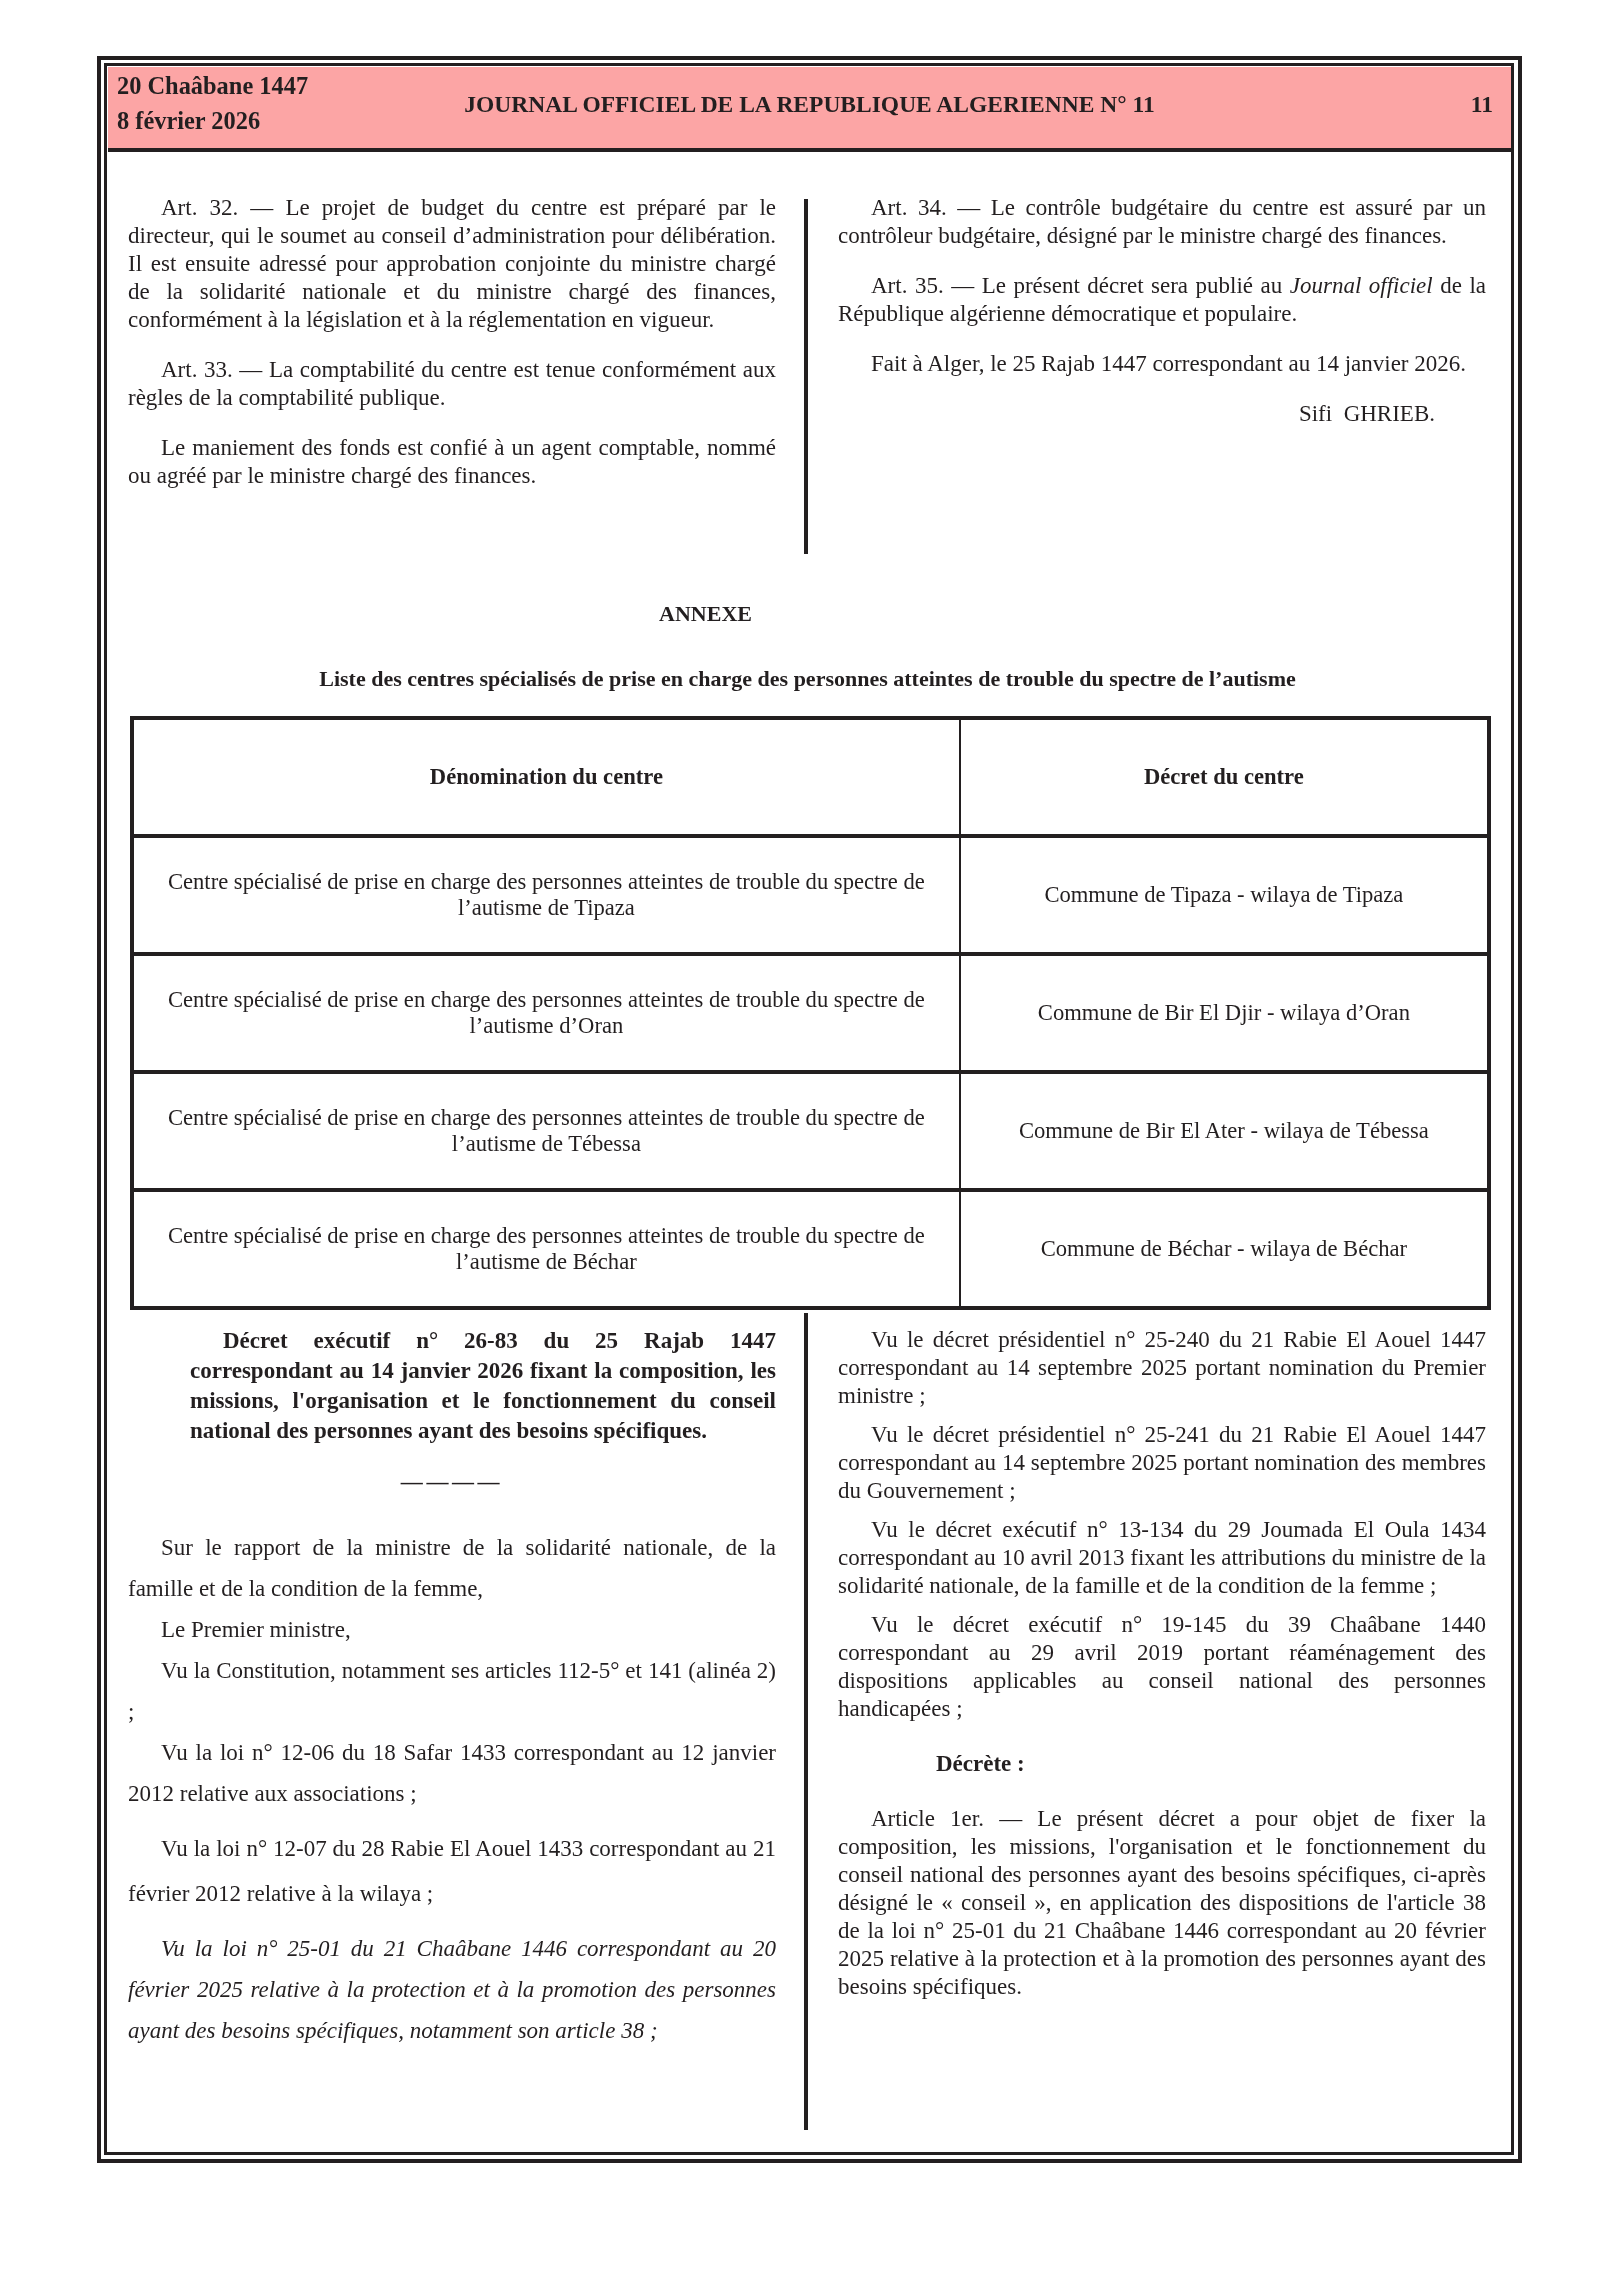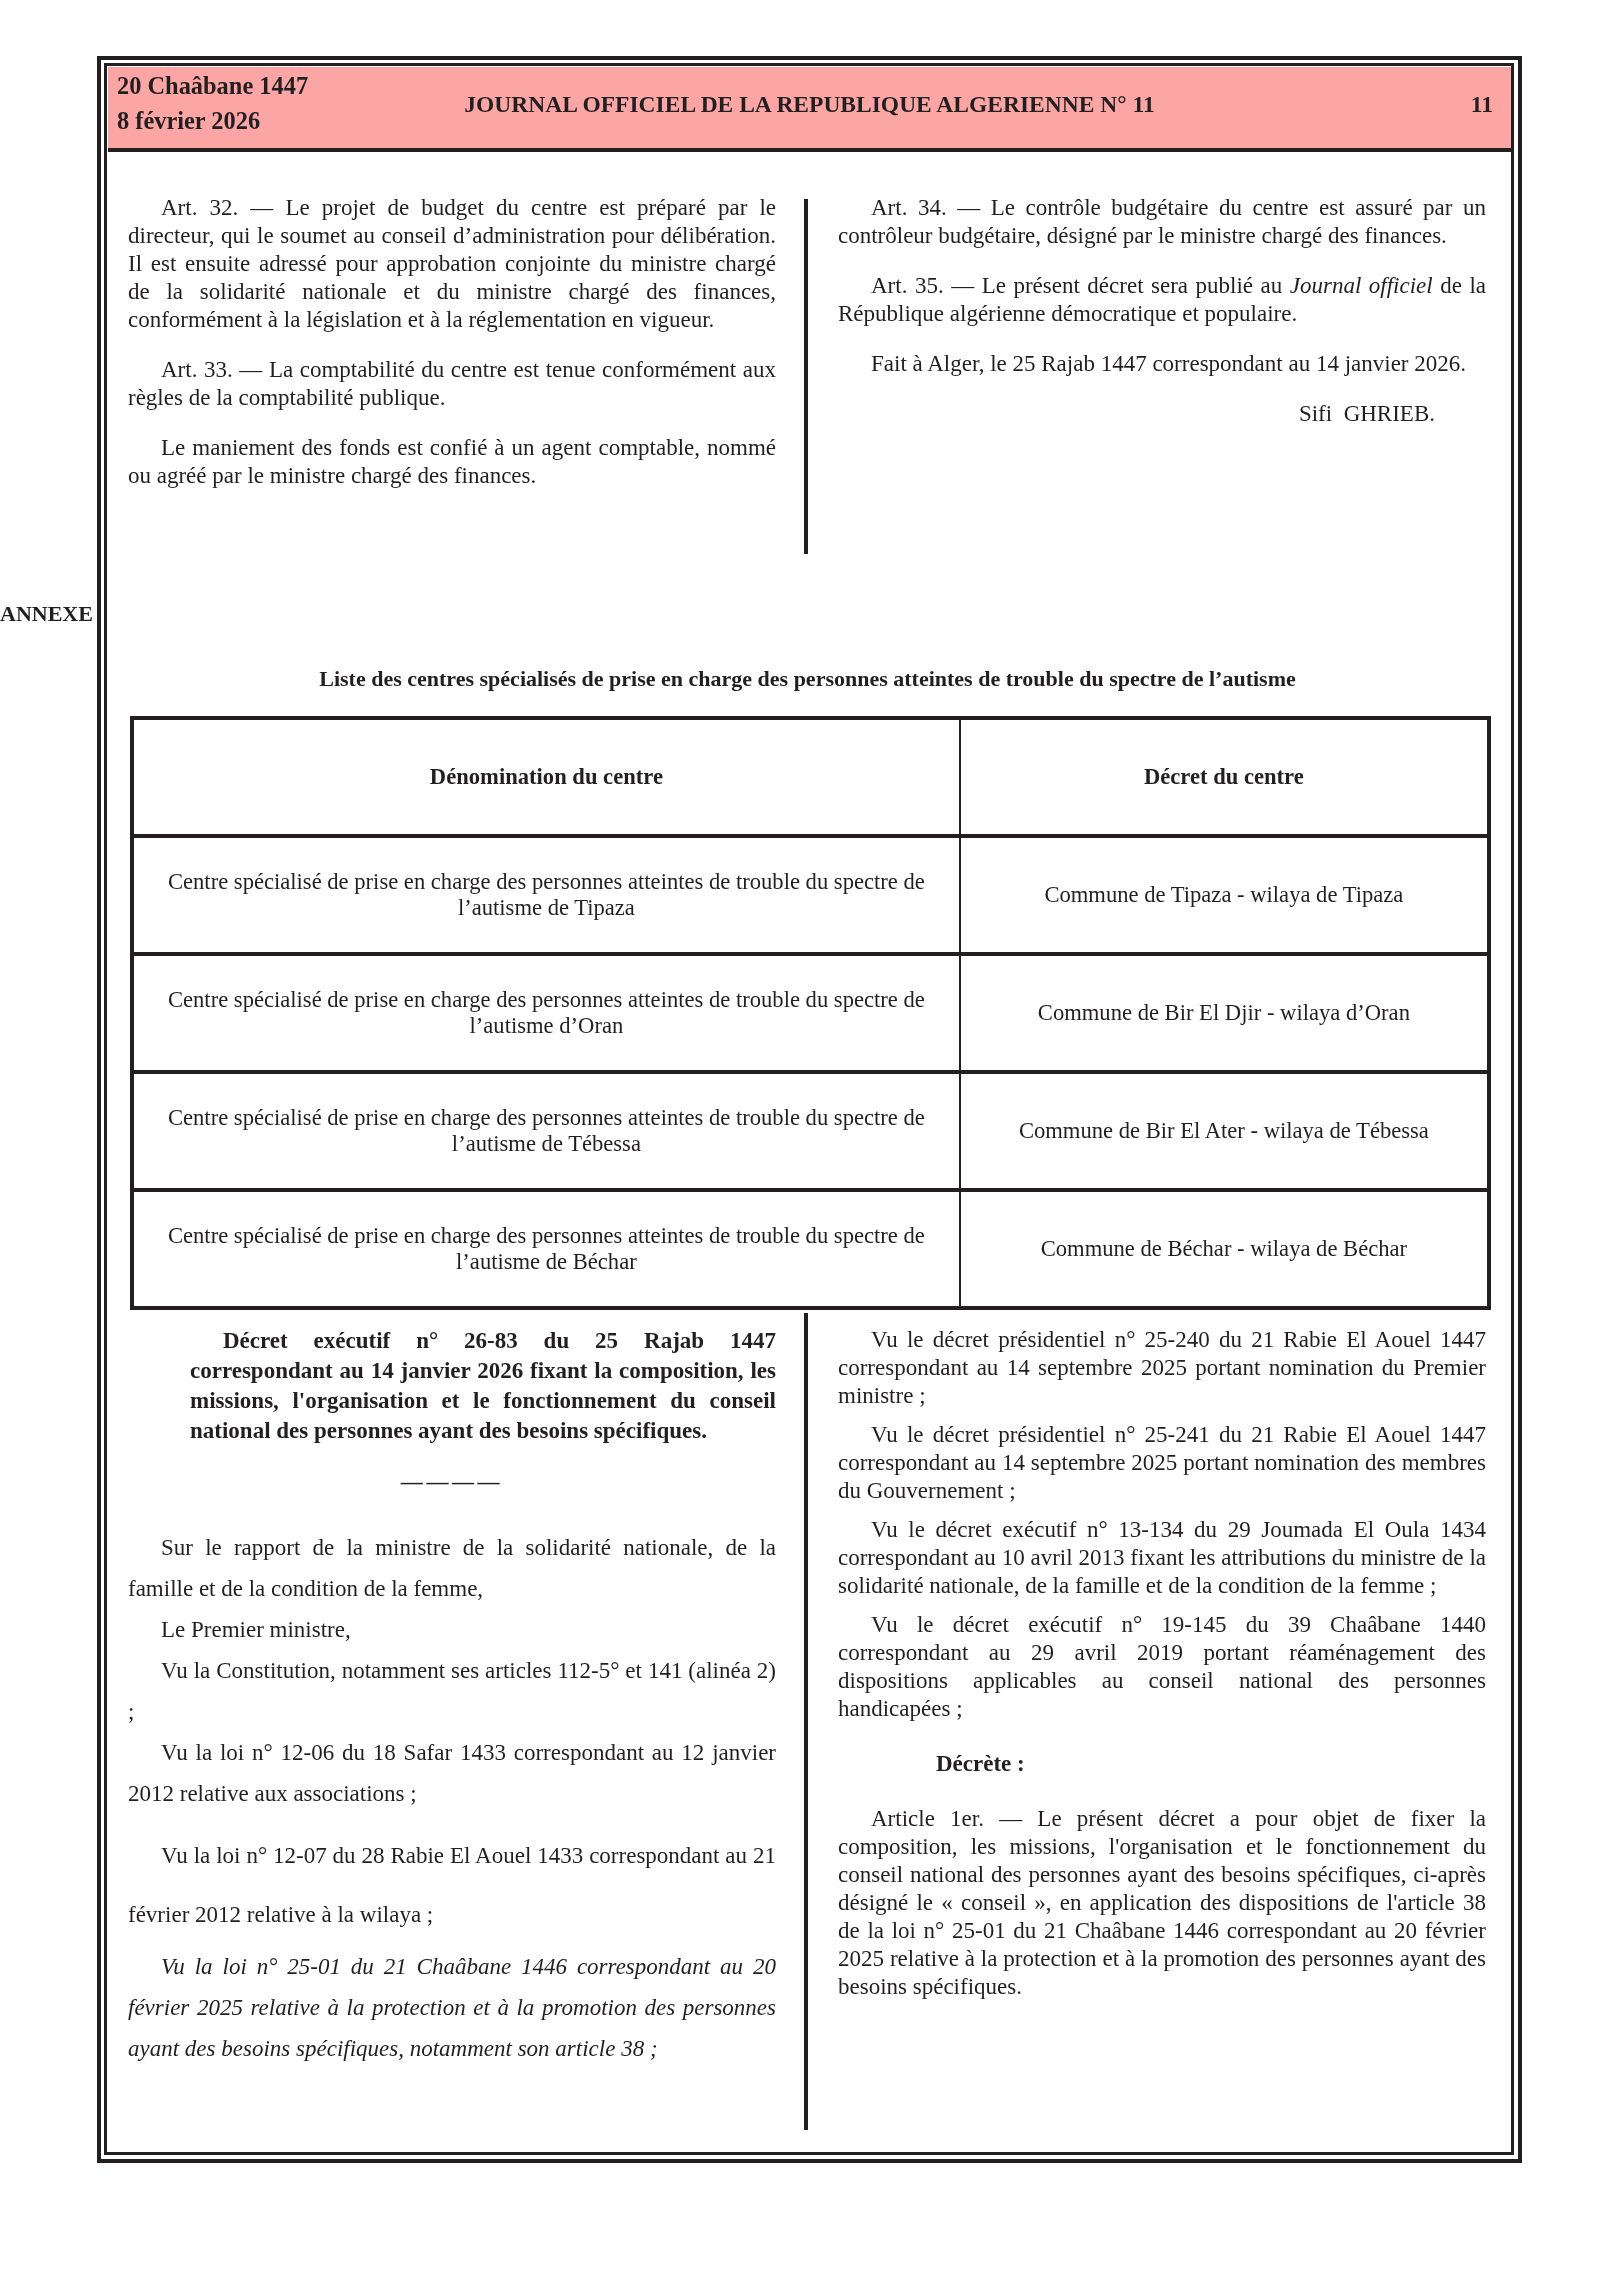--- a/index.html
+++ b/index.html
@@ -24,21 +24,21 @@
   .header .date-hijri { position: absolute; left: 9px; top: 5.4px; font-size: 24.4px; }
   .header .date-greg { position: absolute; left: 9px; top: 40px; font-size: 24.4px; }
   .header .title { position: absolute; left: 0; right: 0; top: 23.5px; text-align: center; font-size: 23.5px; letter-spacing: 0px; }
   .header .pagenum { position: absolute; right: 18px; top: 23.5px; font-size: 23.5px; }
 
   .col { position: absolute; font-size: 23px; line-height: 28px; text-align: justify; }
   .col p { margin: 0 0 22px 0; text-indent: 33px; }
   .col p.tight { margin-bottom: 11px; }
   .col-divider { position: absolute; width: 3.6px; background: #231f20; }
 
-  .annex-title { position: absolute; left: 0; width: 1411px; top: 601px; text-align: left; font-weight: bold; font-size: 22px; }
+  .annex-title { position: absolute; left: 0; width: 1411px; top: 601px; text-align: center; font-weight: bold; font-size: 22px; }
   .annex-sub { position: absolute; left: 0; width: 1615px; top: 666px; text-align: center; font-weight: bold; font-size: 22px; }
 
   table.annex {
     position: absolute; left: 130px; top: 716px; width: 1361px;
     border-collapse: collapse; border: 4.5px solid #231f20;
     font-size: 22.6px; line-height: 26px;
   }
   table.annex th, table.annex td {
     border: 2.3px solid #231f20; text-align: center; vertical-align: middle; padding: 0 5.4px;
   }
@@ -109,21 +109,21 @@
 </tbody>
   </table>
 
 <div class="col" style="left:128px; top:1326px; width:648px;">
   <p class="decree-title">Décret exécutif n° 26-83 du 25 Rajab 1447 correspondant au 14 janvier 2026 fixant la composition, les missions, l'organisation et le fonctionnement du conseil national des personnes ayant des besoins spécifiques.</p>
   <div class="dashes">————</div>
   <p style="line-height:41px; margin-bottom:0;">Sur le rapport de la ministre de la solidarité nationale, de la famille et de la condition de la femme,</p>
   <p style="line-height:41px; margin-bottom:0;">Le Premier ministre,</p>
   <p style="line-height:41px; margin-bottom:0;">Vu la Constitution, notamment ses articles 112-5° et 141 (alinéa 2) ;</p>
   <p style="line-height:41px; margin-bottom:12px;">Vu la loi n° 12-06 du 18 Safar 1433 correspondant au 12 janvier 2012 relative aux associations ;</p>
-  <p style="line-height:59px; margin-bottom:2px;">Vu la loi n° 12-07 du 28 Rabie El Aouel 1433 correspondant au 21 février 2012 relative à la wilaya ;</p>
+  <p style="line-height:45px; margin-bottom:12px;">Vu la loi n° 12-07 du 28 Rabie El Aouel 1433 correspondant au 21 février 2012 relative à la wilaya ;</p>
   <p style="line-height:41px; margin-bottom:15px;font-style:italic;">Vu la loi n° 25-01 du 21 Chaâbane 1446 correspondant au 20 février 2025 relative à la protection et à la promotion des personnes ayant des besoins spécifiques, notamment son article 38 ;</p>
 </div>
 <div class="col-divider" style="left:804px; top:1313px; height:817px;"></div>
 <div class="col" style="left:838px; top:1326px; width:648px;">
   <p class="tight">Vu le décret présidentiel n° 25-240 du 21 Rabie El Aouel 1447 correspondant au 14 septembre 2025 portant nomination du Premier ministre ;</p>
   <p class="tight">Vu le décret présidentiel n° 25-241 du 21 Rabie El Aouel 1447 correspondant au 14 septembre 2025 portant nomination des membres du Gouvernement ;</p>
   <p class="tight">Vu le décret exécutif n° 13-134 du 29 Joumada El Oula 1434 correspondant au 10 avril 2013 fixant les attributions du ministre de la solidarité nationale, de la famille et de la condition de la femme ;</p>
   <p class="tight">Vu le décret exécutif n° 19-145 du 39 Chaâbane 1440 correspondant au 29 avril 2019 portant réaménagement des dispositions applicables au conseil national des personnes handicapées ;</p>
   <p class="decrete">Décrète :</p>
   <p>Article 1er. — Le présent décret a pour objet de fixer  la composition, les missions, l'organisation et le fonctionnement du conseil national des personnes ayant des besoins spécifiques, ci-après désigné le « conseil », en application des dispositions de l'article 38 de la loi n° 25-01 du 21 Chaâbane 1446 correspondant au 20 février 2025 relative à la protection et à la promotion des personnes ayant des besoins spécifiques.</p>

